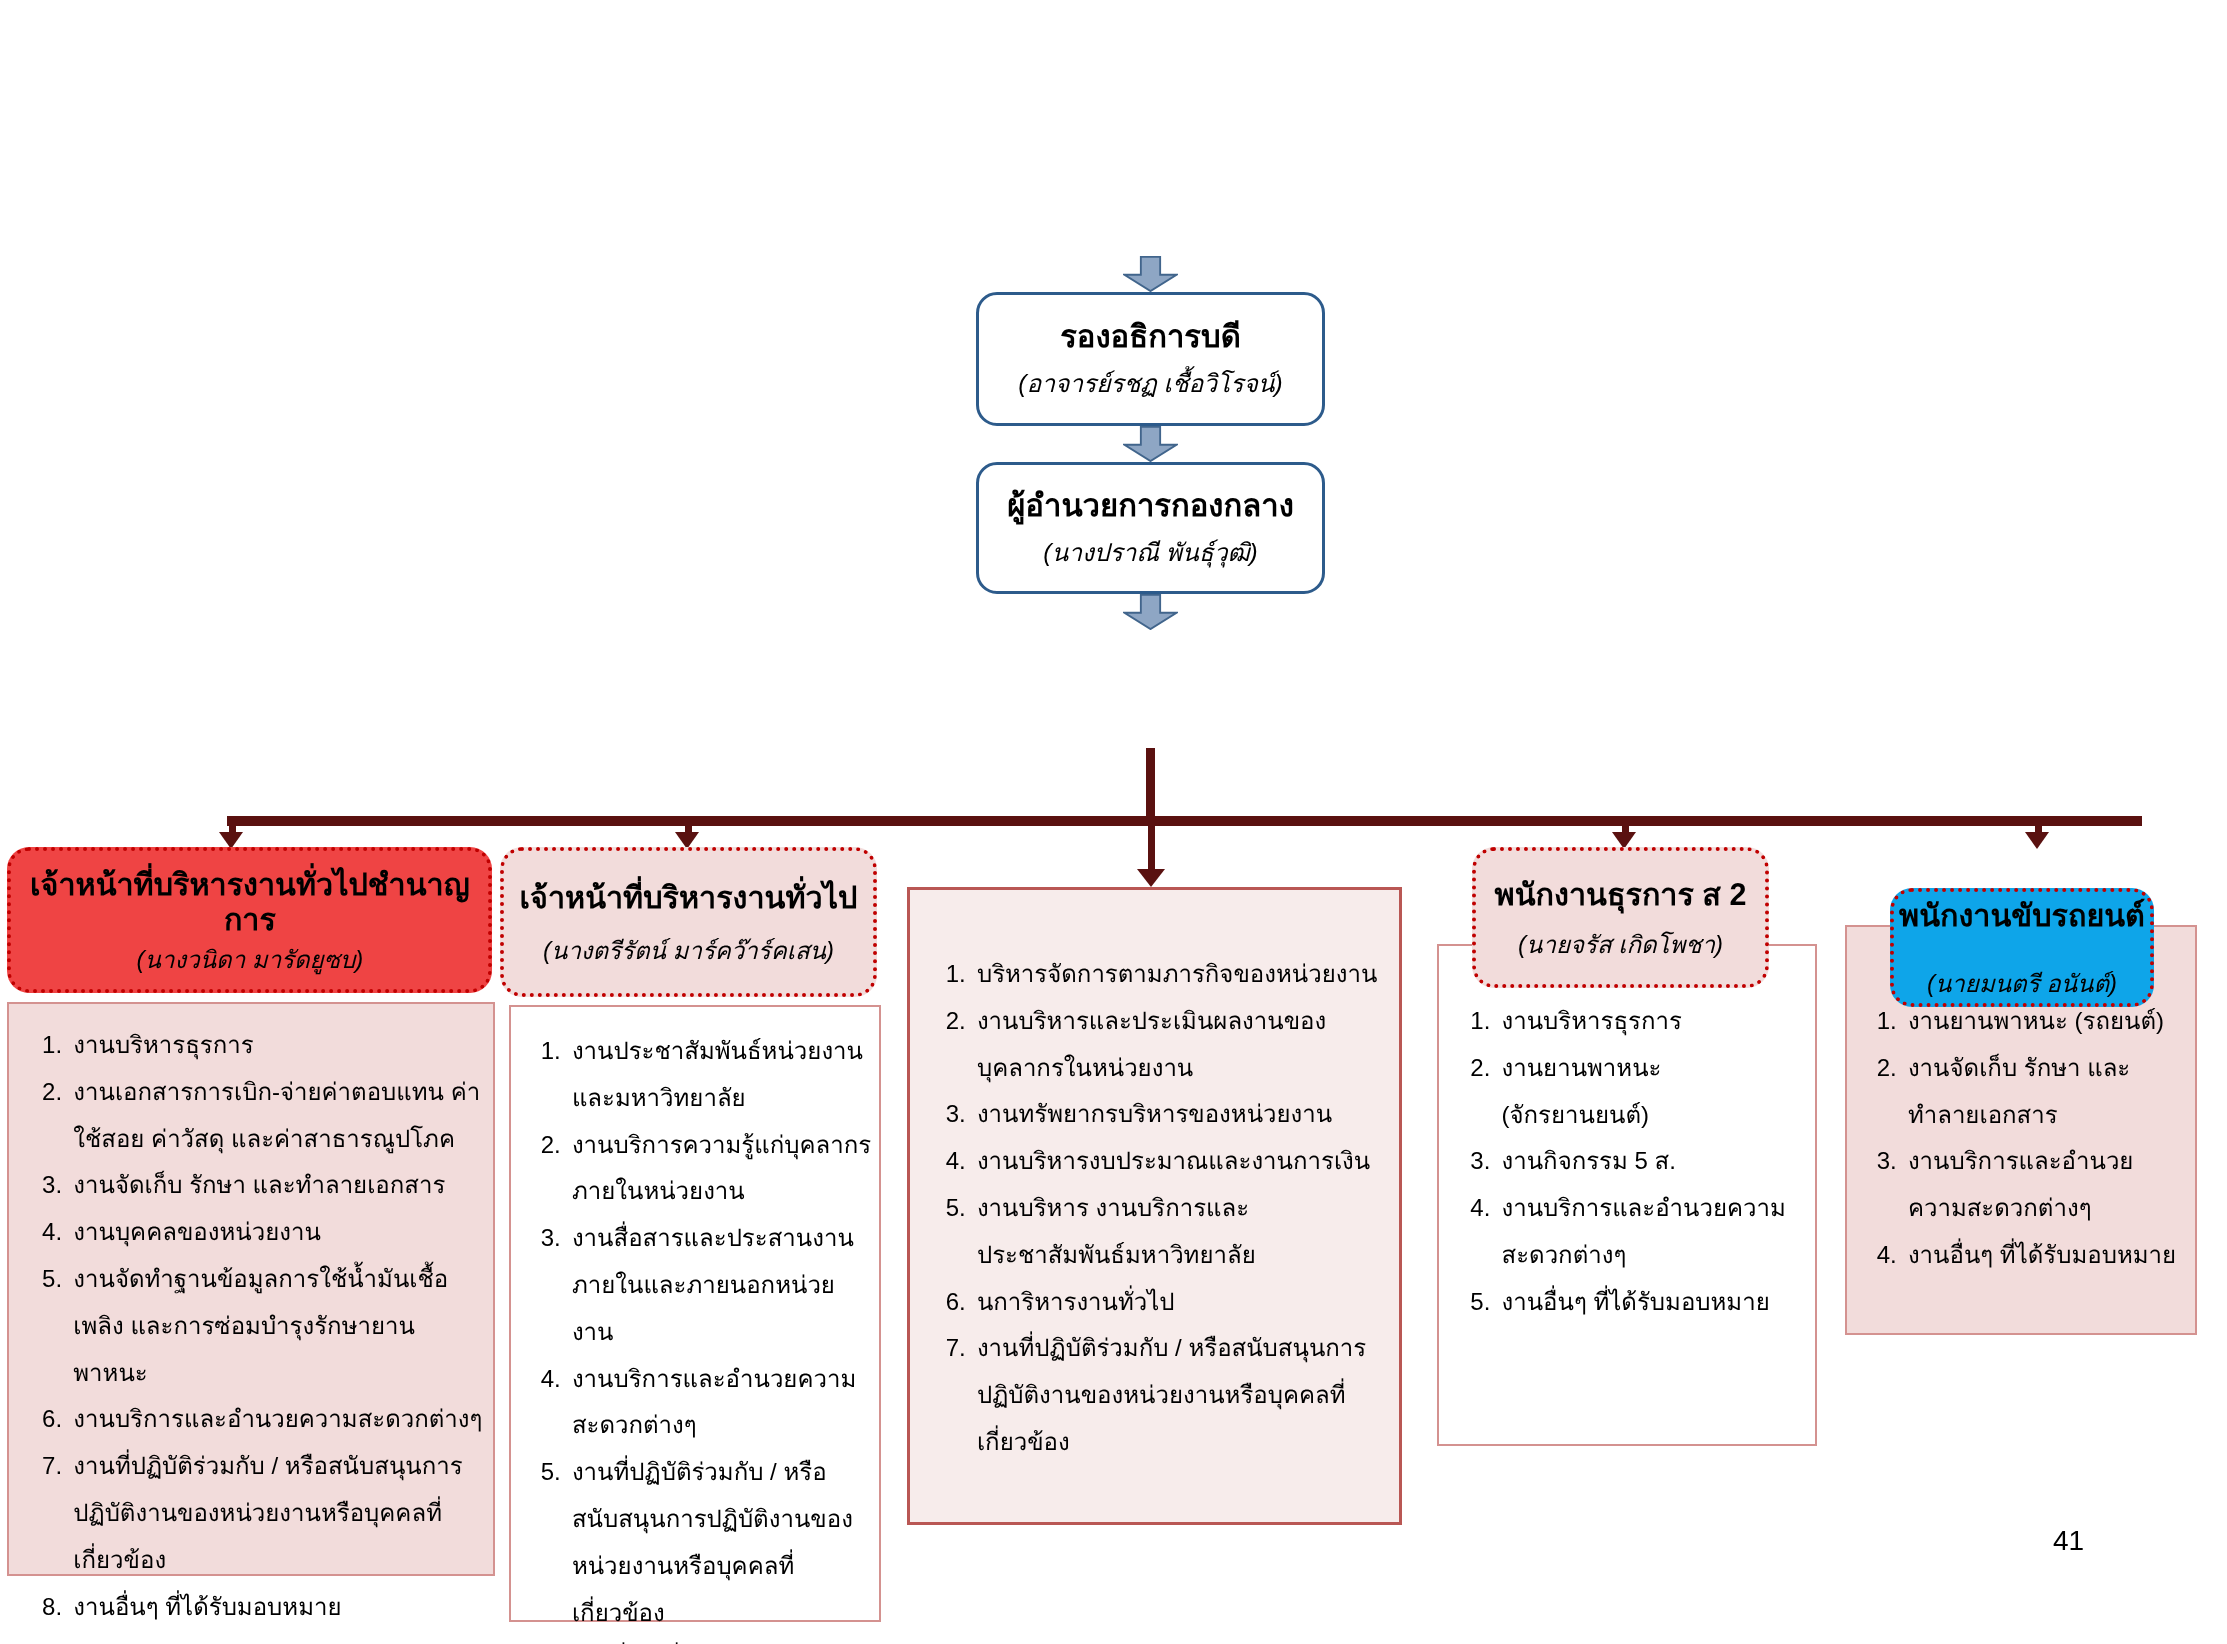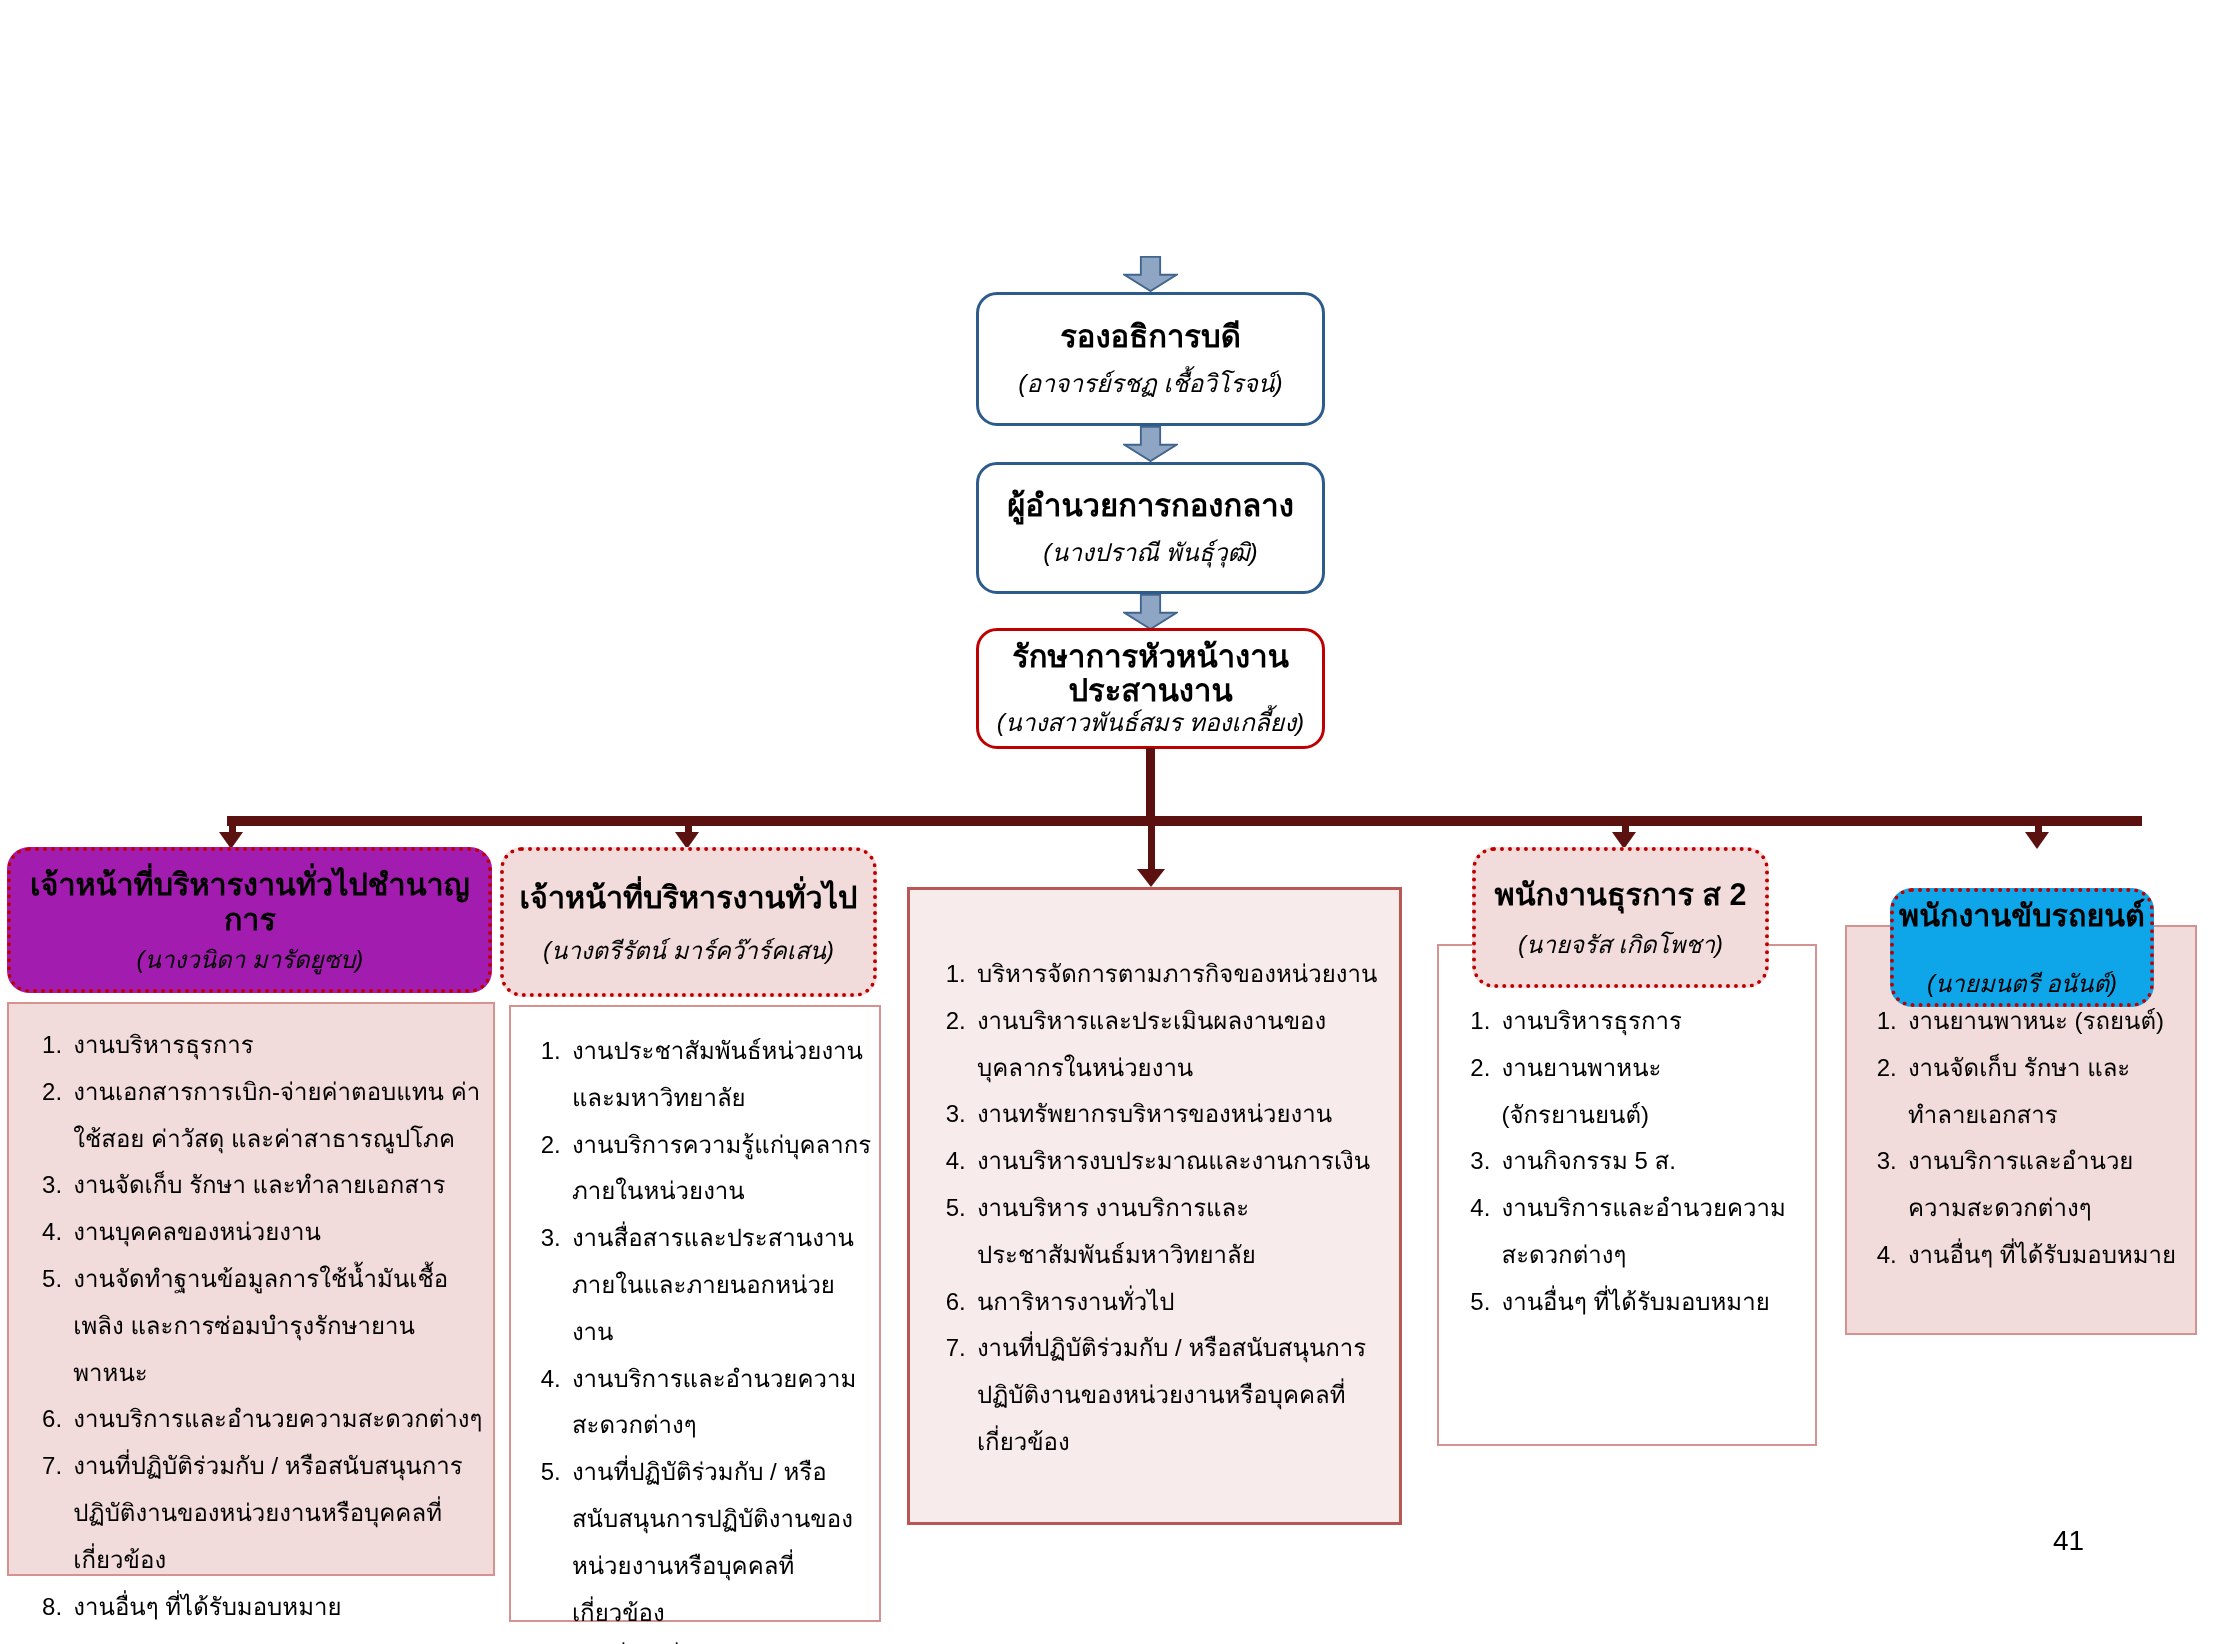--- a/index.html
+++ b/index.html
@@ -41,21 +41,21 @@
   .tmid{left:1137px;top:869px;border-left-width:14px;border-right-width:14px;border-top-width:18.6px;}
   
   .bhead{
     position:absolute;box-sizing:border-box;z-index:3;
     border:4.5px dotted var(--red,#c00000);border-radius:22px;
     display:flex;flex-direction:column;align-items:center;justify-content:space-evenly;
     text-align:center;padding:6px 4.5px;background:#fff;
   }
   .bhead .bt{font-size:30.5px;font-weight:bold;line-height:1.15;}
   .bhead .bn{font-size:24px;font-style:italic;line-height:1.1;}
-  .h0{left:7.4px;top:847px;width:485px;height:146px;background:#a21caf;}
+  .h0{left:7.4px;top:847px;width:485px;height:146px;background:#ef4444;}
   .h1{left:500px;top:847px;width:377px;height:150px;background:var(--pink,#f2dcdb);}
   .h3{left:1472px;top:847px;width:297px;height:141px;background:var(--pink,#f2dcdb);}
   .h4{left:1890px;top:888px;width:264px;height:119px;background:#0ea5e9;justify-content:space-between;}
   
   .blist{
     position:absolute;box-sizing:border-box;z-index:2;
     border:2.2px solid var(--listborder,#d49290);
     font-size:24px;line-height:1.95;
   }
   .blist ol{margin:0;padding-left:46px;}
@@ -83,24 +83,20 @@
   <svg class="blue-arrow ba1" viewBox="0 0 74 48">
     <polygon points="24,1 50,1 50,25 72,25 37,47 2,25 24,25" fill="#8ea6c4" stroke="#41658c" stroke-width="2.5"></polygon>
   </svg>
   <div class="chain-box cb2">
     <div class="bt">ผู้อำนวยการกองกลาง</div>
     <div class="bn">(นางปราณี พันธุ์วุฒิ)</div>
   </div>
   <svg class="blue-arrow ba2" viewBox="0 0 74 48">
     <polygon points="24,1 50,1 50,25 72,25 37,47 2,25 24,25" fill="#8ea6c4" stroke="#41658c" stroke-width="2.5"></polygon>
   </svg>
-  <div class="chain-box cb3">
-    <div class="bt">รักษาการหัวหน้างานประสานงาน</div>
-    <div class="bn">(นางสาวพันธ์สมร ทองเกลี้ยง)</div>
-  </div>
 
   <div class="line stem-main"></div>
   <div class="line hbar"></div>
   <div class="line drop d0"></div>
   <div class="tri t0"></div>
   <div class="line drop d1"></div>
   <div class="tri t1"></div>
   <div class="line drop-mid"></div>
   <div class="tri tmid"></div>
   <div class="line drop d3"></div>

